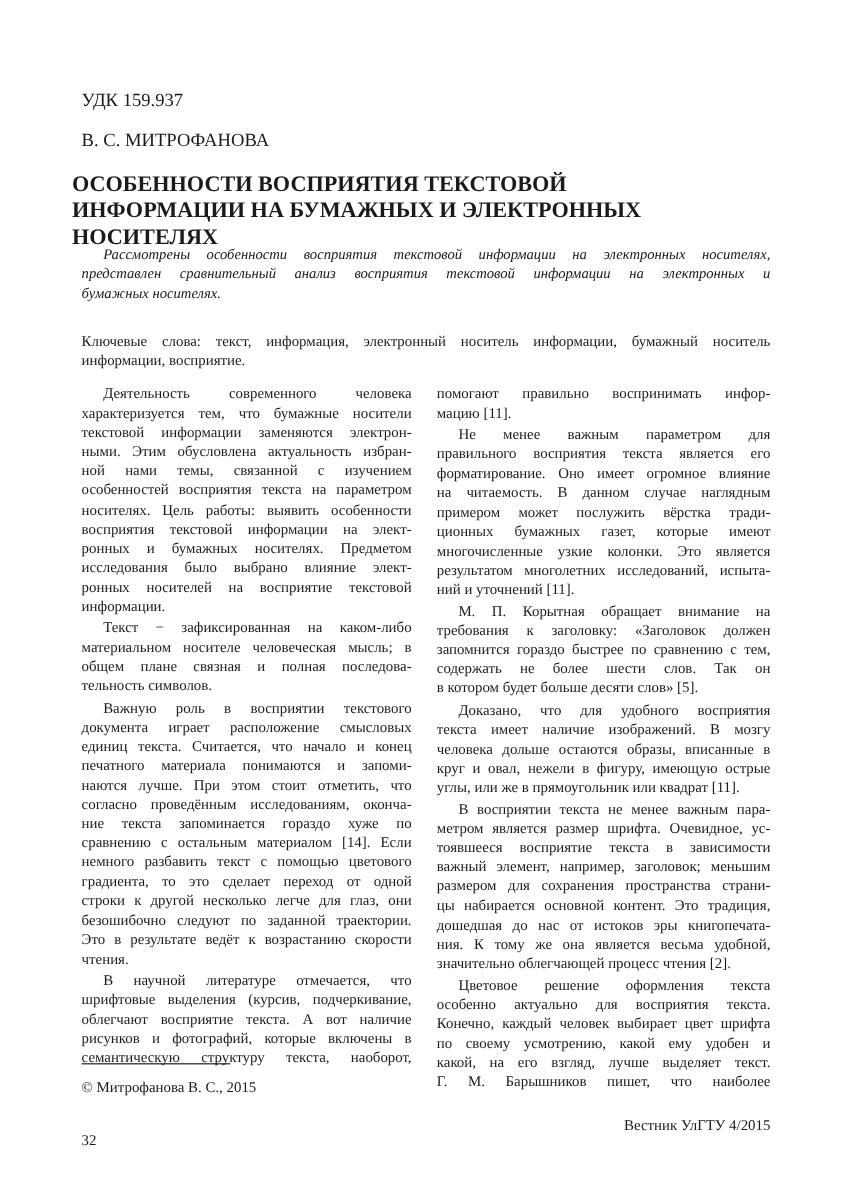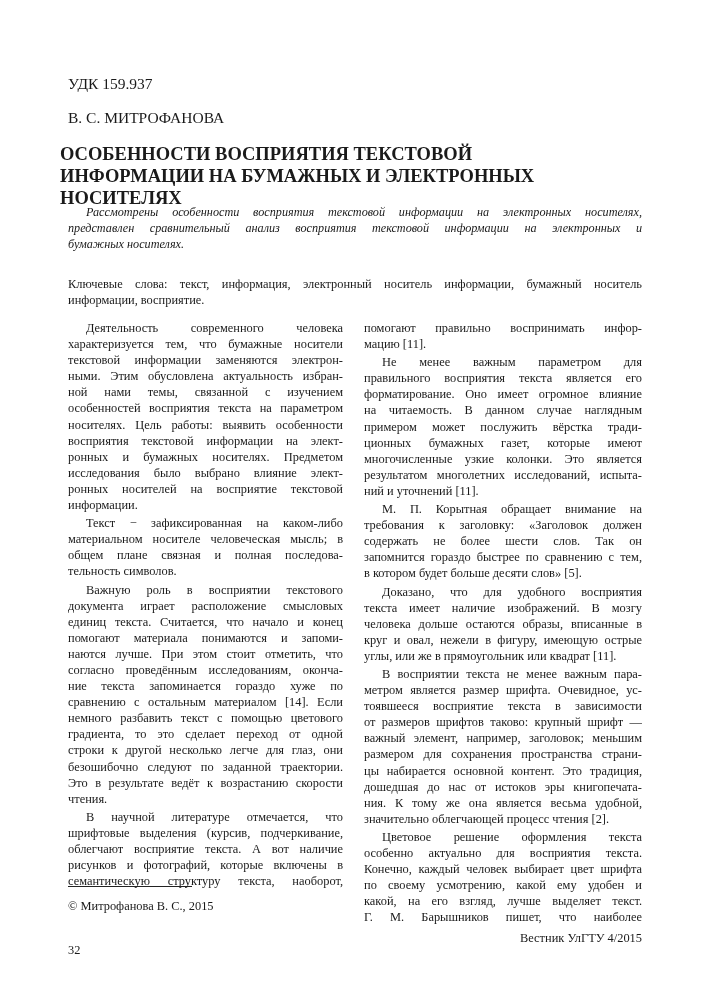--- a/index.html
+++ b/index.html
@@ -67,21 +67,21 @@
       <span class="ln ind">Текст − зафиксированная на каком-либо</span>
       <span class="ln">материальном носителе человеческая мысль; в</span>
       <span class="ln">общем плане связная и полная последова-</span>
       <span class="ln last">тельность символов.</span>
     </div>
     <div class="para-gap"></div>
     <div>
       <span class="ln ind">Важную роль в восприятии текстового</span>
       <span class="ln">документа играет расположение смысловых</span>
       <span class="ln">единиц текста. Считается, что начало и конец</span>
-      <span class="ln">помогают материала понимаются и запоми-</span>
+      <span class="ln">печатного материала понимаются и запоми-</span>
       <span class="ln">наются лучше. При этом стоит отметить, что</span>
       <span class="ln">согласно проведённым исследованиям, оконча-</span>
       <span class="ln">ние текста запоминается гораздо хуже по</span>
       <span class="ln">сравнению с остальным материалом [14]. Если</span>
       <span class="ln">немного разбавить текст с помощью цветового</span>
       <span class="ln">градиента, то это сделает переход от одной</span>
       <span class="ln">строки к другой несколько легче для глаз, они</span>
       <span class="ln">безошибочно следуют по заданной траектории.</span>
       <span class="ln">Это в результате ведёт к возрастанию скорости</span>
       <span class="ln last">чтения.</span>
@@ -109,38 +109,37 @@
       <span class="ln">примером может послужить вёрстка тради-</span>
       <span class="ln">ционных бумажных газет, которые имеют</span>
       <span class="ln">многочисленные узкие колонки. Это является</span>
       <span class="ln">результатом многолетних исследований, испыта-</span>
       <span class="ln last">ний и уточнений [11].</span>
     </div>
     <div class="para-gap"></div>
     <div>
       <span class="ln ind">М. П. Корытная обращает внимание на</span>
       <span class="ln">требования к заголовку: «Заголовок должен</span>
+      <span class="ln">запомнится гораздо быстрее по сравнению с тем,</span>
       <span class="ln">содержать не более шести слов. Так он</span>
-      <span class="ln">запомнится гораздо быстрее по сравнению с тем,</span>
       <span class="ln last">в котором будет больше десяти слов» [5].</span>
     </div>
     <div class="para-gap"></div>
     <div>
       <span class="ln ind">Доказано, что для удобного восприятия</span>
       <span class="ln">текста имеет наличие изображений. В мозгу</span>
       <span class="ln">человека дольше остаются образы, вписанные в</span>
       <span class="ln">круг и овал, нежели в фигуру, имеющую острые</span>
       <span class="ln last">углы, или же в прямоугольник или квадрат [11].</span>
     </div>
     <div class="para-gap"></div>
     <div>
       <span class="ln ind">В восприятии текста не менее важным пара-</span>
       <span class="ln">метром является размер шрифта. Очевидное, ус-</span>
       <span class="ln">тоявшееся восприятие текста  в зависимости</span>
-      <span class="ln">от размеров шрифтов таково: крупный шрифт —</span>
       <span class="ln">важный элемент, например, заголовок; меньшим</span>
       <span class="ln">размером для сохранения пространства страни-</span>
       <span class="ln">цы набирается основной контент. Это традиция,</span>
       <span class="ln">дошедшая до нас от истоков эры книгопечата-</span>
       <span class="ln">ния. К тому же она является весьма удобной,</span>
       <span class="ln last">значительно облегчающей процесс чтения [2].</span>
     </div>
     <div class="para-gap"></div>
     <div>
       <span class="ln ind">Цветовое решение оформления текста</span>

